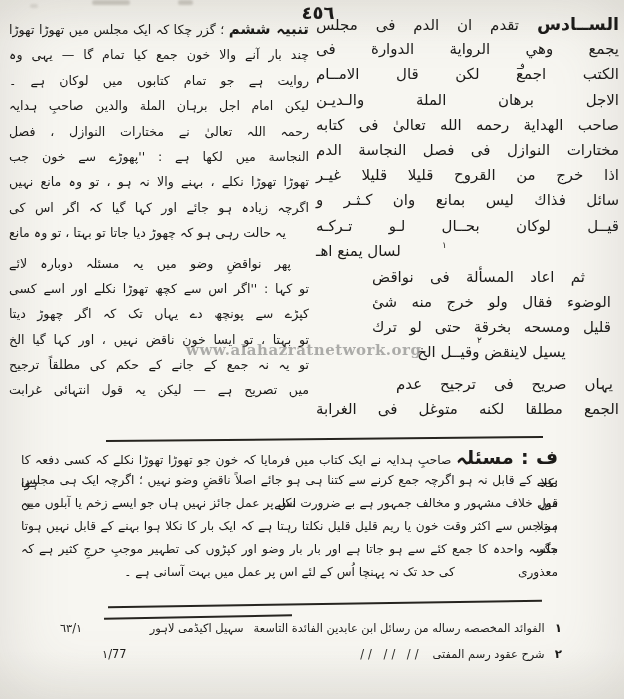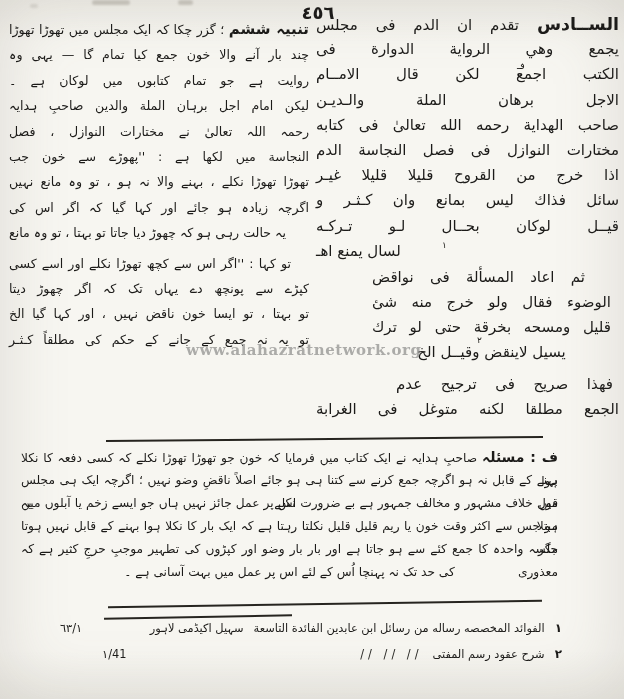--- a/index.html
+++ b/index.html
@@ -32,21 +32,21 @@
   .col-ur{ position:absolute; top:17px; left:9px; width:300px;
     font-size:12.6px; }
   .col-ur .line{ line-height:25.4px; height:25.4px; }
   .ur-head{ font-weight:bold; font-size:15px; }
   .g2-ur{ margin-top:5px; }
   .g2-ur .line:first-child{ padding-right:18px; }
 
   
   .masala{ position:absolute; top:446px; left:21px; width:537px; font-size:12.2px; }
   .masala .line{ line-height:23px; height:23px; }
-  .ms-lead{ font-weight:bold; font-size:14px; }
+  .ms-lead{ font-weight:bold; font-size:19px; }
 
   
   .rule{ position:absolute; background:#26241f; }
   .rule-mid { top:438px; left:106px; width:437px; height:2px; transform:rotate(-0.55deg); }
   .rule-bot { top:603px; left:108px; width:434px; height:2px; transform:rotate(-0.85deg); }
   .rule-fn  { top:616px; left:104px; width:188px; height:1.5px; transform:rotate(-1deg); }
 
   
   .fn{ position:absolute; left:60px; width:502px; display:flex; align-items:center;
        gap:10px; font-size:11.4px; direction:rtl; }
@@ -101,45 +101,47 @@
         <div class="line">قيــل لوكان بحــال لـو تـركـه</div>
         <div class="line">لسال يمنع اهـ</div>
       </div>
     <div class="g2-ar last-center">
         <div class="line">ثم اعاد المسألة فى نواقض</div>
         <div class="line">الوضوء فقال ولو خرج منه شئ</div>
         <div class="line">قليل ومسحه بخرقة حتى لو ترك</div>
         <div class="line">يسيل لاينقض وقيــل الخ</div>
       </div>
     <div class="g3-ar">
-        <div class="line">فهذا صريح فى ترجيح عدم</div>
+        <div class="line">یہاں صريح فى ترجيح عدم</div>
         <div class="line">الجمع مطلقا لكنه متوغل فى الغرابة</div>
       </div>
   </div>
 
   <div class="col-ur">
     <div class="line">
       <span class="ur-head">تنبیہ ششم</span>
       <span>؛ گزر چکا کہ ایک مجلس میں تھوڑا تھوڑا</span>
     </div>
     <div class="last-left">
         <div class="line">چند بار آنے والا خون جمع کیا تمام گا — یہی وہ</div>
         <div class="line">روایت ہے جو تمام کتابوں میں لوكان ہے ۔</div>
         <div class="line">لیکن امام اجل برہان الملة والدین صاحبِ ہدایہ</div>
         <div class="line">رحمہ اللہ تعالیٰ نے مختارات النوازل ، فصل</div>
         <div class="line">النجاسة میں لکھا ہے : ''پھوڑے سے خون جب</div>
         <div class="line">تھوڑا تھوڑا نکلے ، بہنے والا نہ ہو ، تو وہ مانع نہیں</div>
         <div class="line">اگرچہ زیادہ ہو جائے اور کہا گیا کہ اگر اس کی</div>
         <div class="line">یہ حالت رہی ہو کہ چھوڑ دیا جاتا تو بہتا ، تو وہ مانع</div>
       </div>
     <div class="g2-ur">
+        <div class="line">پھر نواقضِ وضو میں یہ مسئلہ دوبارہ لائے</div>
         <div class="line">تو کہا : ''اگر اس سے کچھ تھوڑا نکلے اور اسے کسی</div>
         <div class="line">کپڑے سے پونچھ دے یہاں تک کہ اگر چھوڑ دیتا</div>
         <div class="line">تو بہتا ، تو ایسا خون ناقض نہیں ، اور کہا گیا الخ</div>
-        <div class="line">تو یہ نہ جمع کے جانے کے حکم کی مطلقاً كـثـر</div>
+        <div class="line">تو یہ نہ جمع کے جانے کے حکم کی مطلقاً ترجیح</div>
+        <div class="line">میں تصریح ہے — لیکن یہ قول انتہائی غرابت</div>
       </div>
   </div>
 
   <div class="mark ins-mark">فـ</div>
   <div class="mark fnm1">١</div>
   <div class="mark fnm2">٢</div>
 
   <div class="watermark">www.alahazratnetwork.org</div>
 
   <div class="rule rule-mid"></div>
@@ -164,16 +166,16 @@
   <div class="fn fn1">
     <span class="fn-marker">١</span>
     <span class="fn-title">الفوائد المخصصه رساله من رسائل ابن عابدين الفائدة التاسعة</span>
     <span class="fn-mid">سہیل اکیڈمی لاہور</span>
     <span class="fn-ref">٦٣/١</span>
   </div>
   <div class="fn fn2">
     <span class="fn-marker">٢</span>
     <span class="fn-title">شرح عقود رسم المفتی</span>
     <span class="fn-ditto">//  //  //</span>
-    <span class="fn-ref">41/١</span>
+    <span class="fn-ref">77/١</span>
   </div>
 
 </div>
 
 </body></html>

